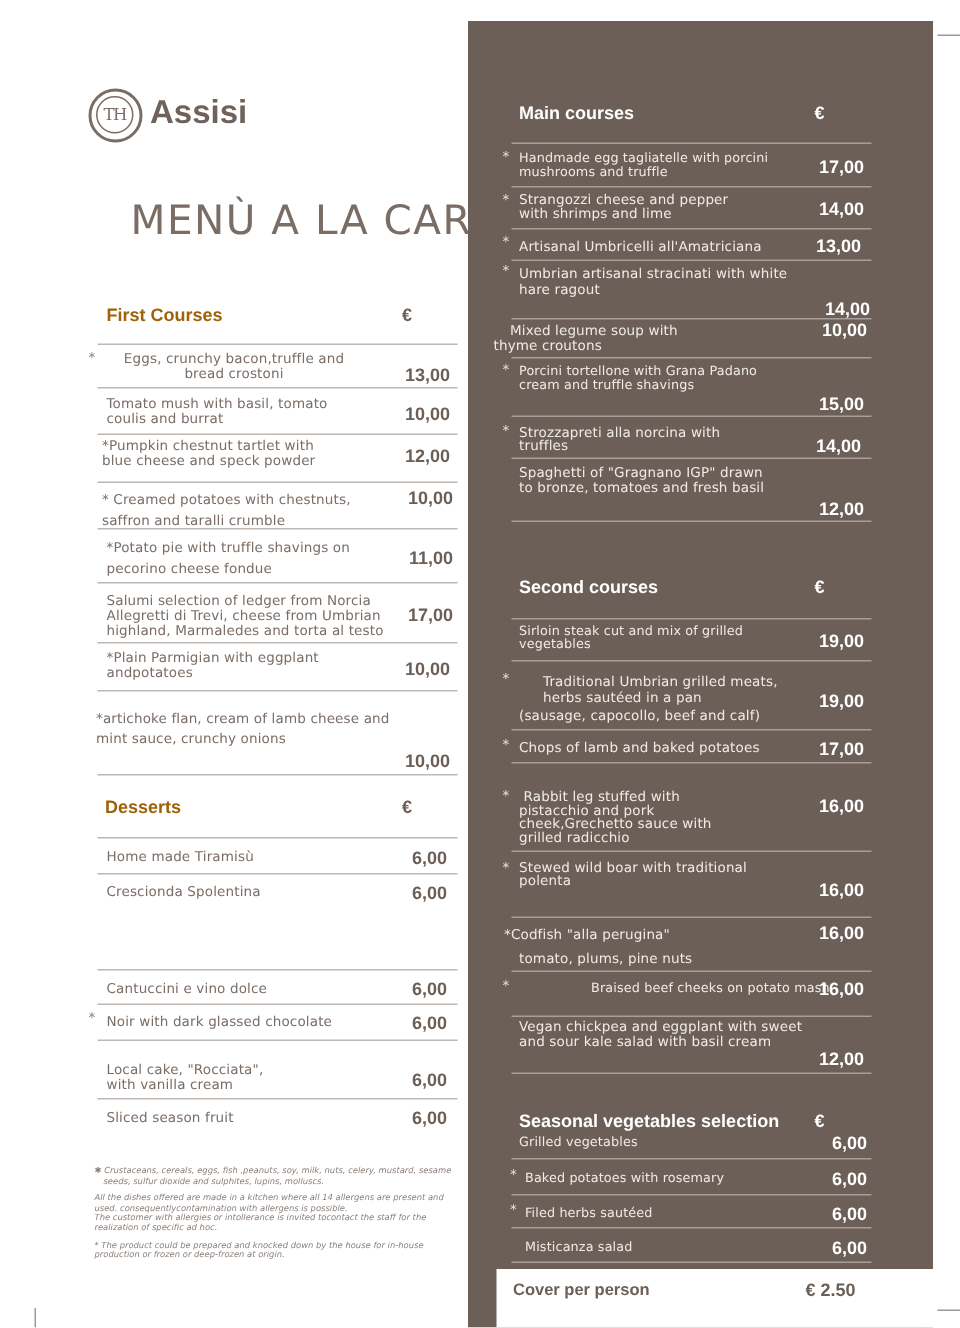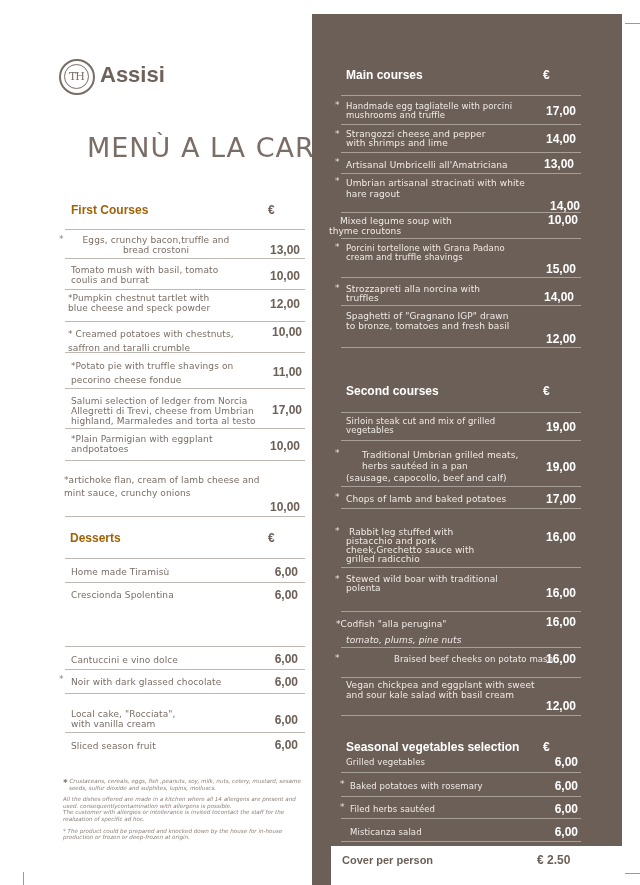--- a/index.html
+++ b/index.html
@@ -207,21 +207,21 @@
   <div class="item" style="left:346px; top:528px; width:145px; line-height:9px; text-indent:3px;">Rabbit leg stuffed with pistacchio and pork cheek,Grechetto sauce with grilled radicchio</div>
   <div class="price" style="left:526px; top:530px;">16,00</div>
   <div class="rule" style="left:341px; top:567px; width:240px;"></div>
 
   <div class="star" style="left:335px; top:574px;">*</div>
   <div class="item" style="left:346px; top:575px; width:170px; line-height:9px;">Stewed wild boar with traditional polenta</div>
   <div class="price" style="left:526px; top:586px;">16,00</div>
   <div class="rule" style="left:341px; top:611px; width:240px;"></div>
 
   <div class="item" style="left:336px; top:619px;">*Codfish "alla perugina"</div>
-  <div class="item" style="left:346px; top:635px;font-style:italic;">tomato, plums, pine nuts</div>
+  <div class="item" style="left:346px; top:635px;">tomato, plums, pine nuts</div>
   <div class="price" style="left:526px; top:615px;">16,00</div>
   <div class="rule" style="left:341px; top:647px; width:240px;"></div>
 
   <div class="star" style="left:335px; top:653px;">*</div>
   <div class="item" style="left:346px; top:654px; font-size:8.5px;margin-left:48px;">Braised beef cheeks on potato mash</div>
   <div class="price" style="left:526px; top:652px;">16,00</div>
   <div class="rule" style="left:341px; top:677px; width:240px;"></div>
 
   <div class="item" style="left:346px; top:680px; width:190px; line-height:10px;">Vegan chickpea and eggplant with sweet and sour kale salad with basil cream</div>
   <div class="price" style="left:526px; top:699px;">12,00</div>

